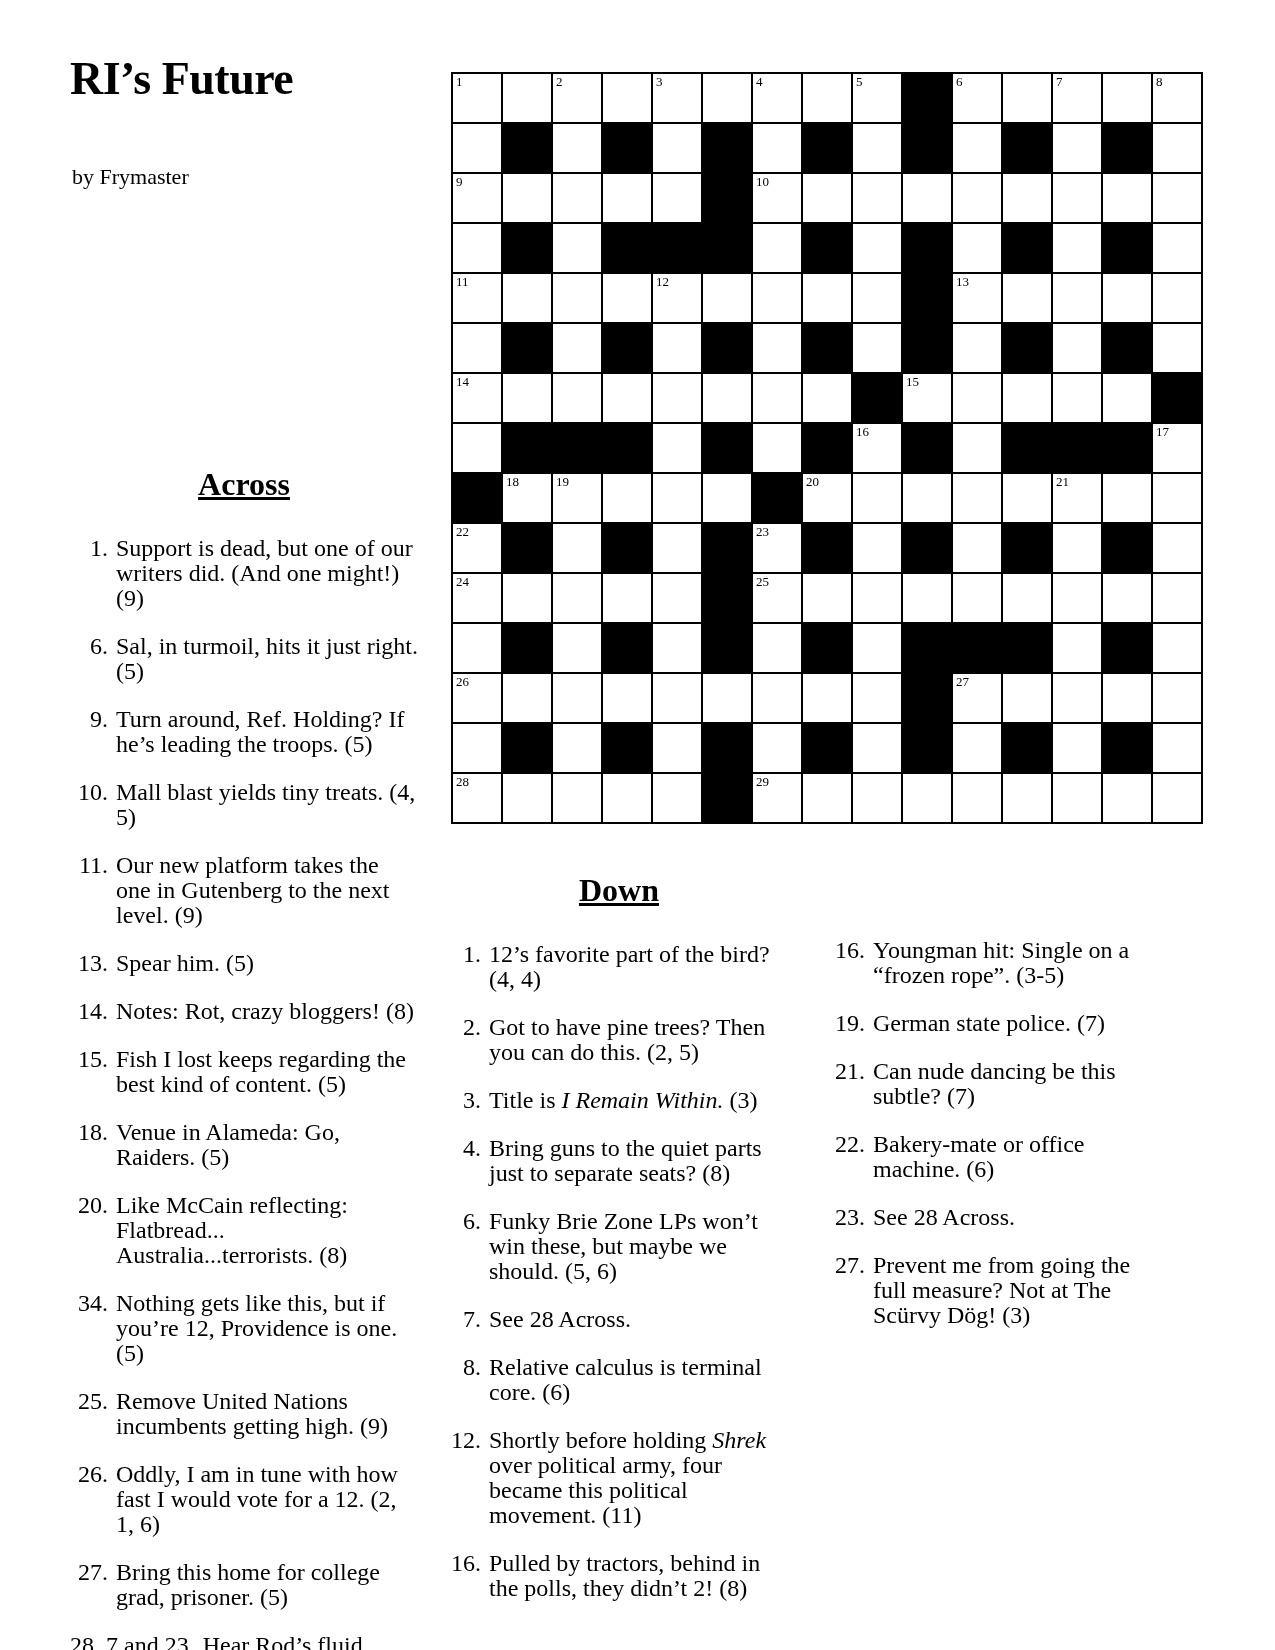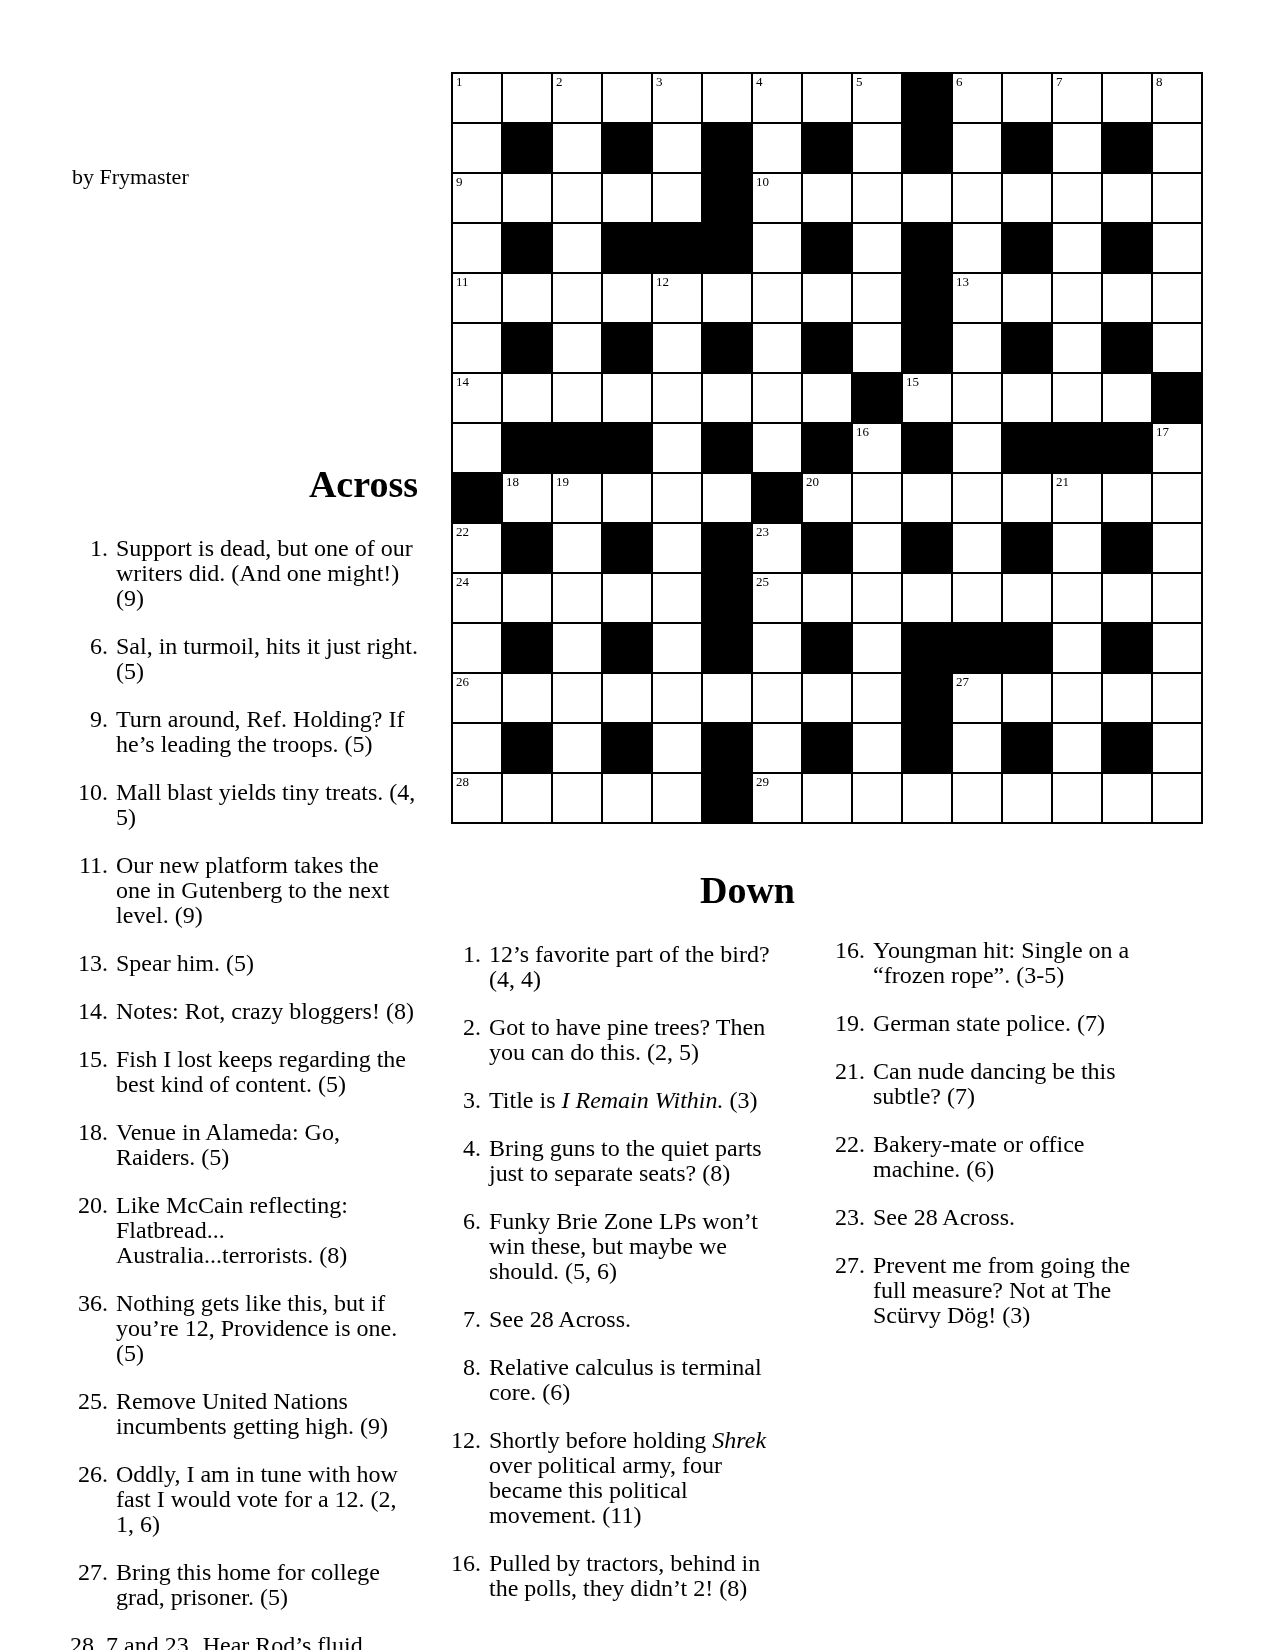--- a/index.html
+++ b/index.html
@@ -13,39 +13,40 @@
   .byline { position:absolute; left:72px; top:164px; font-size:22px;text-align:right; }
 
   .xgrid { position:absolute; left:451px; top:72px;
            display:grid; grid-template-columns:repeat(15,48px);
            grid-auto-rows:48px; gap:2px; background:#000; padding:2px; }
   .cell { position:relative; background:#fff; }
   .cell.blk { background:#000; }
   .cnum { position:absolute; top:1px; left:3px; font-size:13px; line-height:14px;
           font-family:"Liberation Serif", serif; }
 
-  .sec-h { font-size:38px; font-weight:bold; text-align:right;
-           margin:0 0 30px 0; line-height:44px; }
+  .sec-h { font-size:32px; font-weight:bold; text-align:center;
+           margin:0 0 30px 0; line-height:44px;text-decoration:underline; }
   .clues { font-size:24px; line-height:25px; }
   .clue  { margin:0 0 23px 0; padding-left:46px; text-indent:-46px; }
   .cnumlab { display:inline-block; width:38px; text-align:right;
              margin-right:8px; text-indent:0; }
   .wide .cnumlab { width:auto; }
   .it { font-style:italic; }
 
   .across-col { position:absolute; left:70px;  top:462px; width:348px; }
   .down-col1  { position:absolute; left:443px; top:868px; width:352px; }
   .down-col2  { position:absolute; left:827px; top:938px; width:322px; }
 </style>
 </head>
 <body>
 
 <div class="page">
 
   <div class="title">
+    <div>RI’s Future</div>
   </div>
   <div class="byline">by Frymaster</div>
 
   <div class="xgrid">
       <div class="cell">
         <span class="cnum">1</span>
       </div>
       <div class="cell"></div>
       <div class="cell">
         <span class="cnum">2</span>
@@ -334,21 +335,21 @@
         <div class="clue"><span class="cnumlab">1.</span><span><span>Support is dead, but one of our writers did. (And one might!) (9)</span></span></div>
         <div class="clue"><span class="cnumlab">6.</span><span><span>Sal, in turmoil, hits it just right. (5)</span></span></div>
         <div class="clue"><span class="cnumlab">9.</span><span><span>Turn around, Ref. Holding? If he’s leading the troops. (5)</span></span></div>
         <div class="clue"><span class="cnumlab">10.</span><span><span>Mall blast yields tiny treats. (4, 5)</span></span></div>
         <div class="clue"><span class="cnumlab">11.</span><span><span>Our new platform takes the one in Gutenberg to the next level. (9)</span></span></div>
         <div class="clue"><span class="cnumlab">13.</span><span><span>Spear him. (5)</span></span></div>
         <div class="clue"><span class="cnumlab">14.</span><span><span>Notes: Rot, crazy bloggers! (8)</span></span></div>
         <div class="clue"><span class="cnumlab">15.</span><span><span>Fish I lost keeps regarding the best kind of content. (5)</span></span></div>
         <div class="clue"><span class="cnumlab">18.</span><span><span>Venue in Alameda: Go, Raiders. (5)</span></span></div>
         <div class="clue"><span class="cnumlab">20.</span><span><span>Like McCain reflecting: Flatbread... Australia...terrorists.  (8)</span></span></div>
-        <div class="clue"><span class="cnumlab">36.</span><span><span>Nothing gets like this, but if you’re 12, Providence is one. (5)</span></span></div>
+        <div class="clue"><span class="cnumlab">34.</span><span><span>Nothing gets like this, but if you’re 12, Providence is one. (5)</span></span></div>
         <div class="clue"><span class="cnumlab">25.</span><span><span>Remove United Nations incumbents getting high. (9)</span></span></div>
         <div class="clue"><span class="cnumlab">26.</span><span><span>Oddly, I am in tune with how fast I would vote for a 12. (2, 1, 6)</span></span></div>
         <div class="clue"><span class="cnumlab">27.</span><span><span>Bring this home for college grad, prisoner. (5)</span></span></div>
         <div class="clue wide"><span class="cnumlab">28, 7 and 23.</span><span><span>Hear Rod’s fluid tunes played here! (5, 7, 6)</span></span></div>
         <div class="clue"><span class="cnumlab">29.</span><span><span class="it">Dry Erase.</span><span> I edited a movie. (4, 5)</span></span></div>
       </div>
   </div>
 
   <div class="down-col1">
     <h2 class="sec-h">Down</h2>

